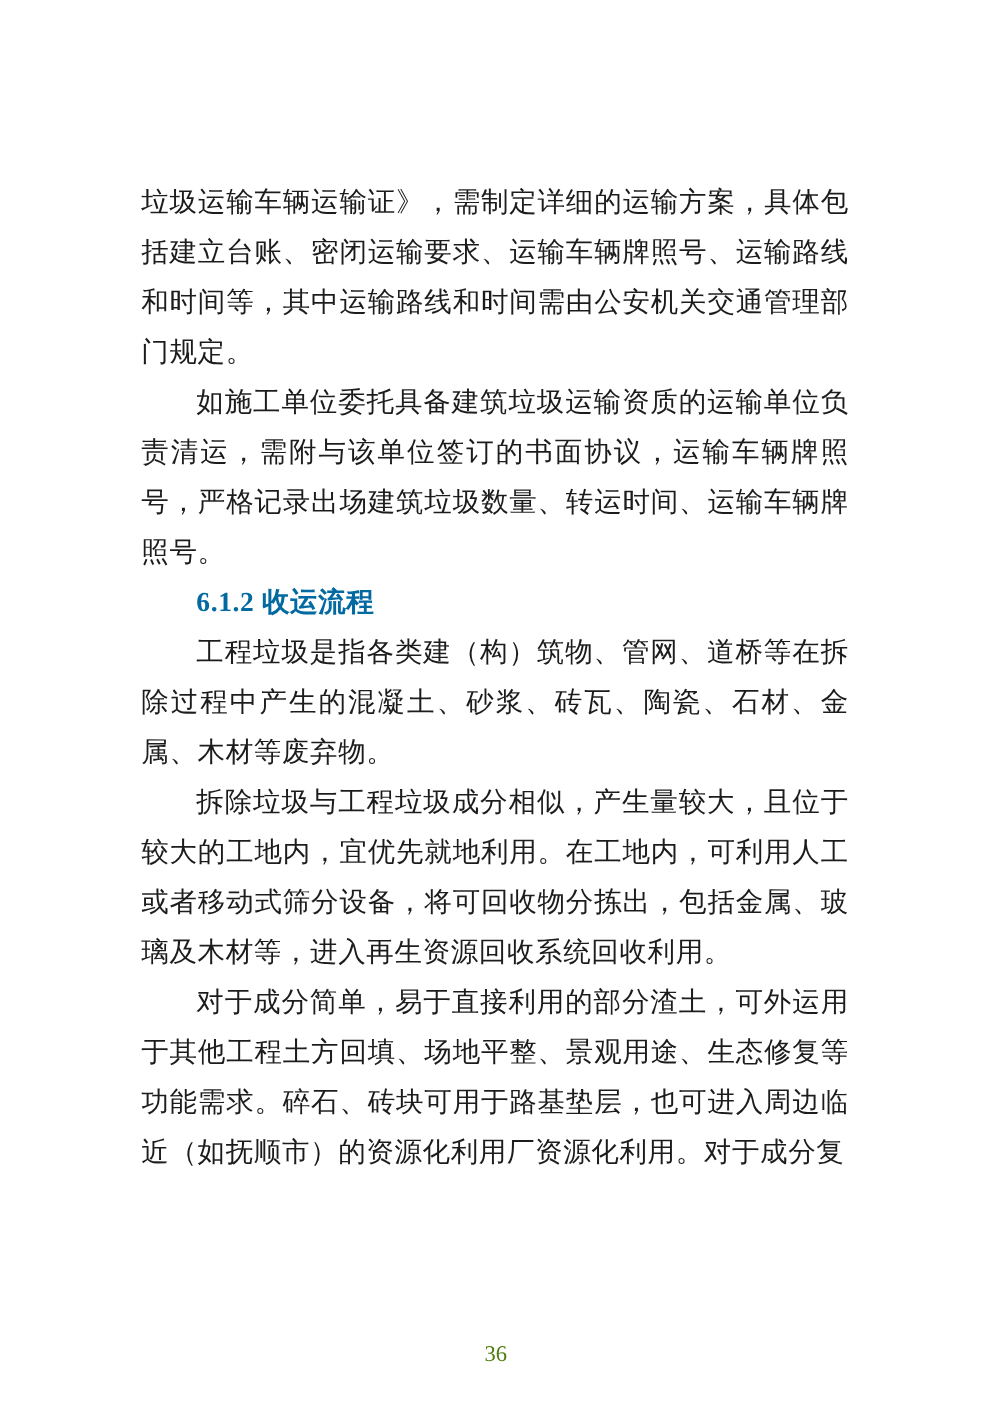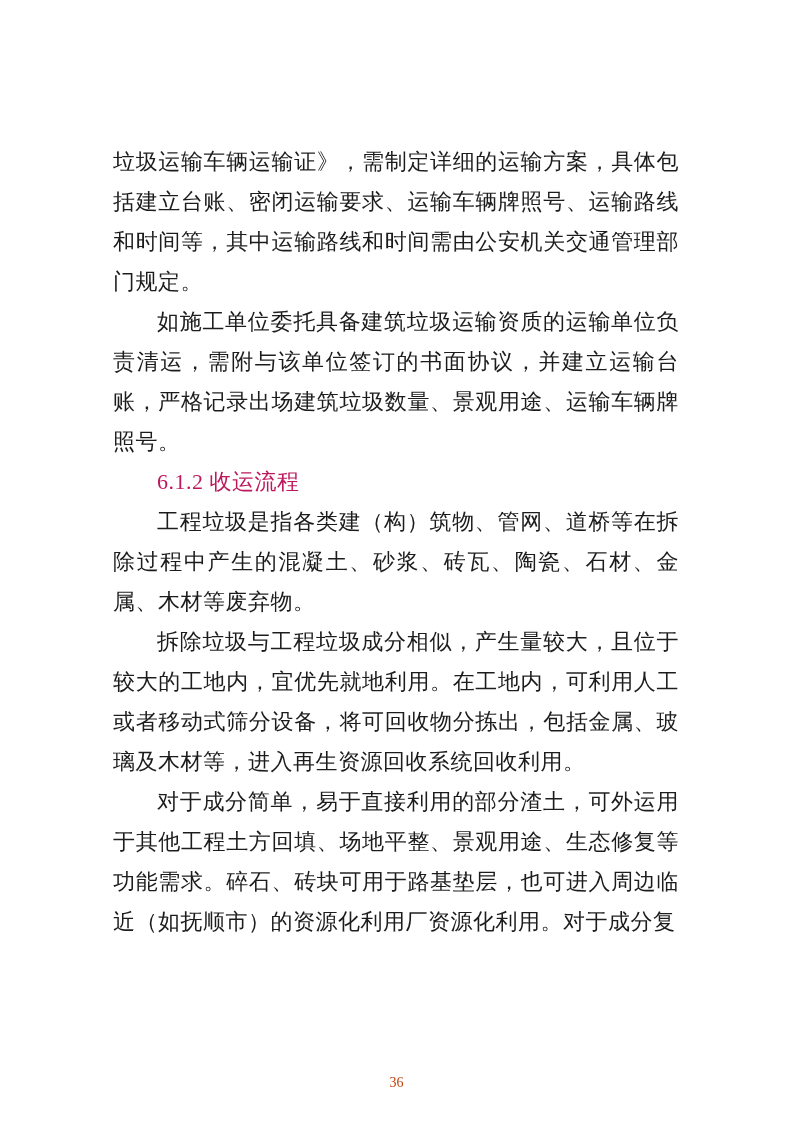--- a/index.html
+++ b/index.html
@@ -29,43 +29,43 @@
     line-height: 40px;
     text-align: justify;
     text-justify: inter-ideograph;
     word-break: break-all;
     letter-spacing: 0.5px;
   }
   .para.indent {
     text-indent: 2em;
   }
   .para.heading {
-    font-weight: 400;
+    font-weight: 700;
     text-indent: 2em;
-    color: #be185d;
+    color: #0369a1;
   }
   .page-number {
     position: absolute;
     top: 1036px;
     left: 0;
     width: 100%;
     text-align: center;
-    font-size: 14px;
+    font-size: 18px;
     line-height: 18px;
-    color: #c2410c;
+    color: #4d7c0f;
     letter-spacing: 0;
   }
 </style>
 </head>
 <body>
 
 <div class="page">
   <div class="content">
     <p class="para plain">垃圾运输车辆运输证》，需制定详细的运输方案，具体包括建立台账、密闭运输要求、运输车辆牌照号、运输路线和时间等，其中运输路线和时间需由公安机关交通管理部门规定。</p>
-    <p class="para indent">如施工单位委托具备建筑垃圾运输资质的运输单位负责清运，需附与该单位签订的书面协议，并建立运输台账，严格记录出场建筑垃圾数量、景观用途、运输车辆牌照号。</p>
+    <p class="para indent">如施工单位委托具备建筑垃圾运输资质的运输单位负责清运，需附与该单位签订的书面协议，运输车辆牌照号，严格记录出场建筑垃圾数量、转运时间、运输车辆牌照号。</p>
     <p class="para heading">6.1.2 收运流程</p>
     <p class="para indent">工程垃圾是指各类建（构）筑物、管网、道桥等在拆除过程中产生的混凝土、砂浆、砖瓦、陶瓷、石材、金属、木材等废弃物。</p>
     <p class="para indent">拆除垃圾与工程垃圾成分相似，产生量较大，且位于较大的工地内，宜优先就地利用。在工地内，可利用人工或者移动式筛分设备，将可回收物分拣出，包括金属、玻璃及木材等，进入再生资源回收系统回收利用。</p>
     <p class="para indent">对于成分简单，易于直接利用的部分渣土，可外运用于其他工程土方回填、场地平整、景观用途、生态修复等功能需求。碎石、砖块可用于路基垫层，也可进入周边临近（如抚顺市）的资源化利用厂资源化利用。对于成分复</p>
   </div>
 
   <div class="page-number">36</div>
 </div>
 
 </body></html>

